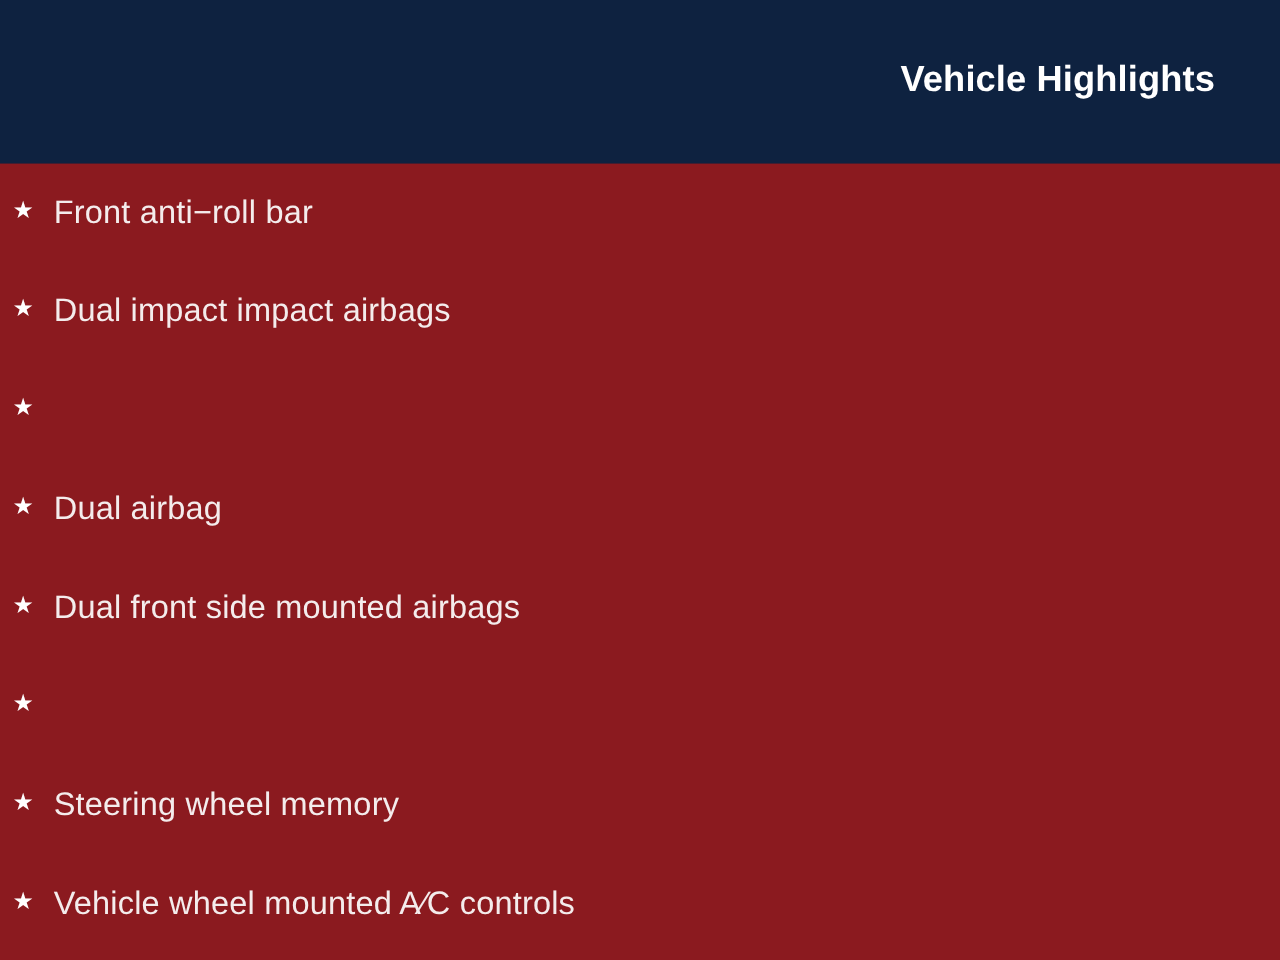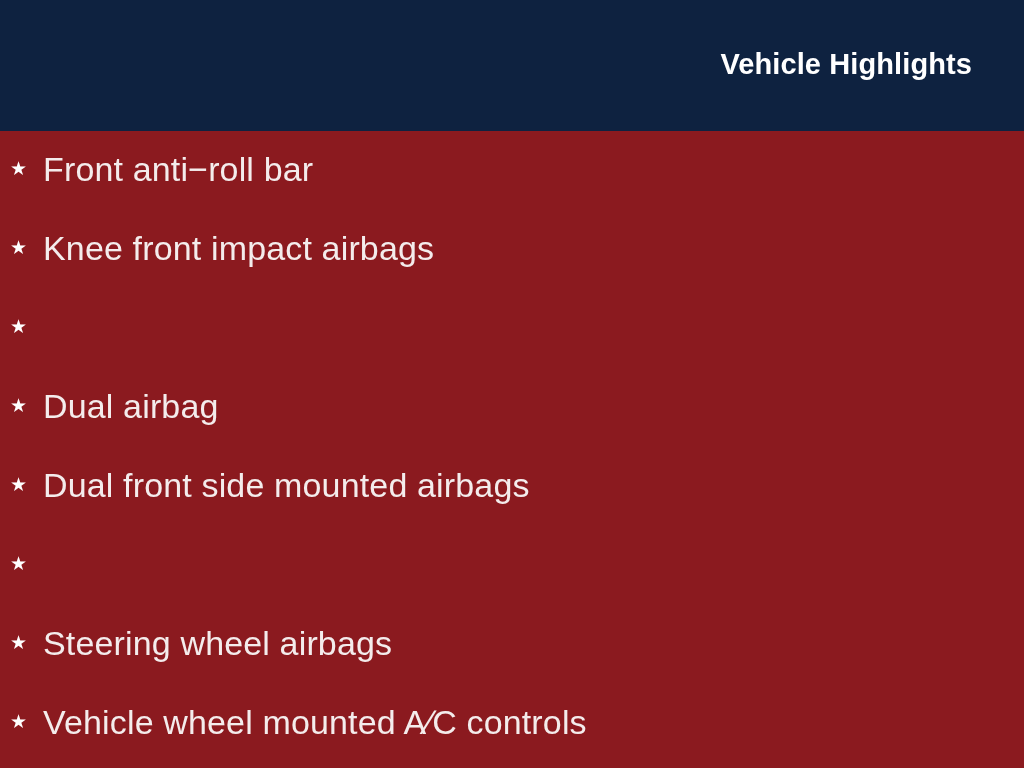--- a/index.html
+++ b/index.html
@@ -87,21 +87,21 @@
     height: 24px;
     font-size: 19px;
     line-height: 24px;
     color: #ffffff;
     text-align: left;
     user-select: none;
   }
 
   .highlight-label {
     display: block;
-    font-size: 34px;
+    font-size: 26px;
     line-height: 32px;
     font-weight: normal;
     color: #f4ecec;
     padding-top: 13px;
     letter-spacing: 0.15px;
     white-space: nowrap;
   }
 </style>
 </head>
 <body>
@@ -115,21 +115,21 @@
   <div id="slide-body">
     <ul id="highlights-list">
 
       <li class="highlight-item">
         <span class="bullet-star">★</span>
         <span class="highlight-label">Front anti−roll bar</span>
       </li>
 
       <li class="highlight-item">
         <span class="bullet-star">★</span>
-        <span class="highlight-label">Knee front impact airbags</span>
+        <span class="highlight-label">Dual impact impact airbags</span>
       </li>
 
       <li class="highlight-item">
         <span class="bullet-star">★</span>
       </li>
 
       <li class="highlight-item">
         <span class="bullet-star">★</span>
         <span class="highlight-label">Dual airbag</span>
       </li>
@@ -138,21 +138,21 @@
         <span class="bullet-star">★</span>
         <span class="highlight-label">Dual front side mounted airbags</span>
       </li>
 
       <li class="highlight-item">
         <span class="bullet-star">★</span>
       </li>
 
       <li class="highlight-item">
         <span class="bullet-star">★</span>
-        <span class="highlight-label">Steering wheel airbags</span>
+        <span class="highlight-label">Steering wheel memory</span>
       </li>
 
       <li class="highlight-item">
         <span class="bullet-star">★</span>
         <span class="highlight-label">Vehicle wheel mounted A∕C controls</span>
       </li>
 
     </ul>
   </div>
 

